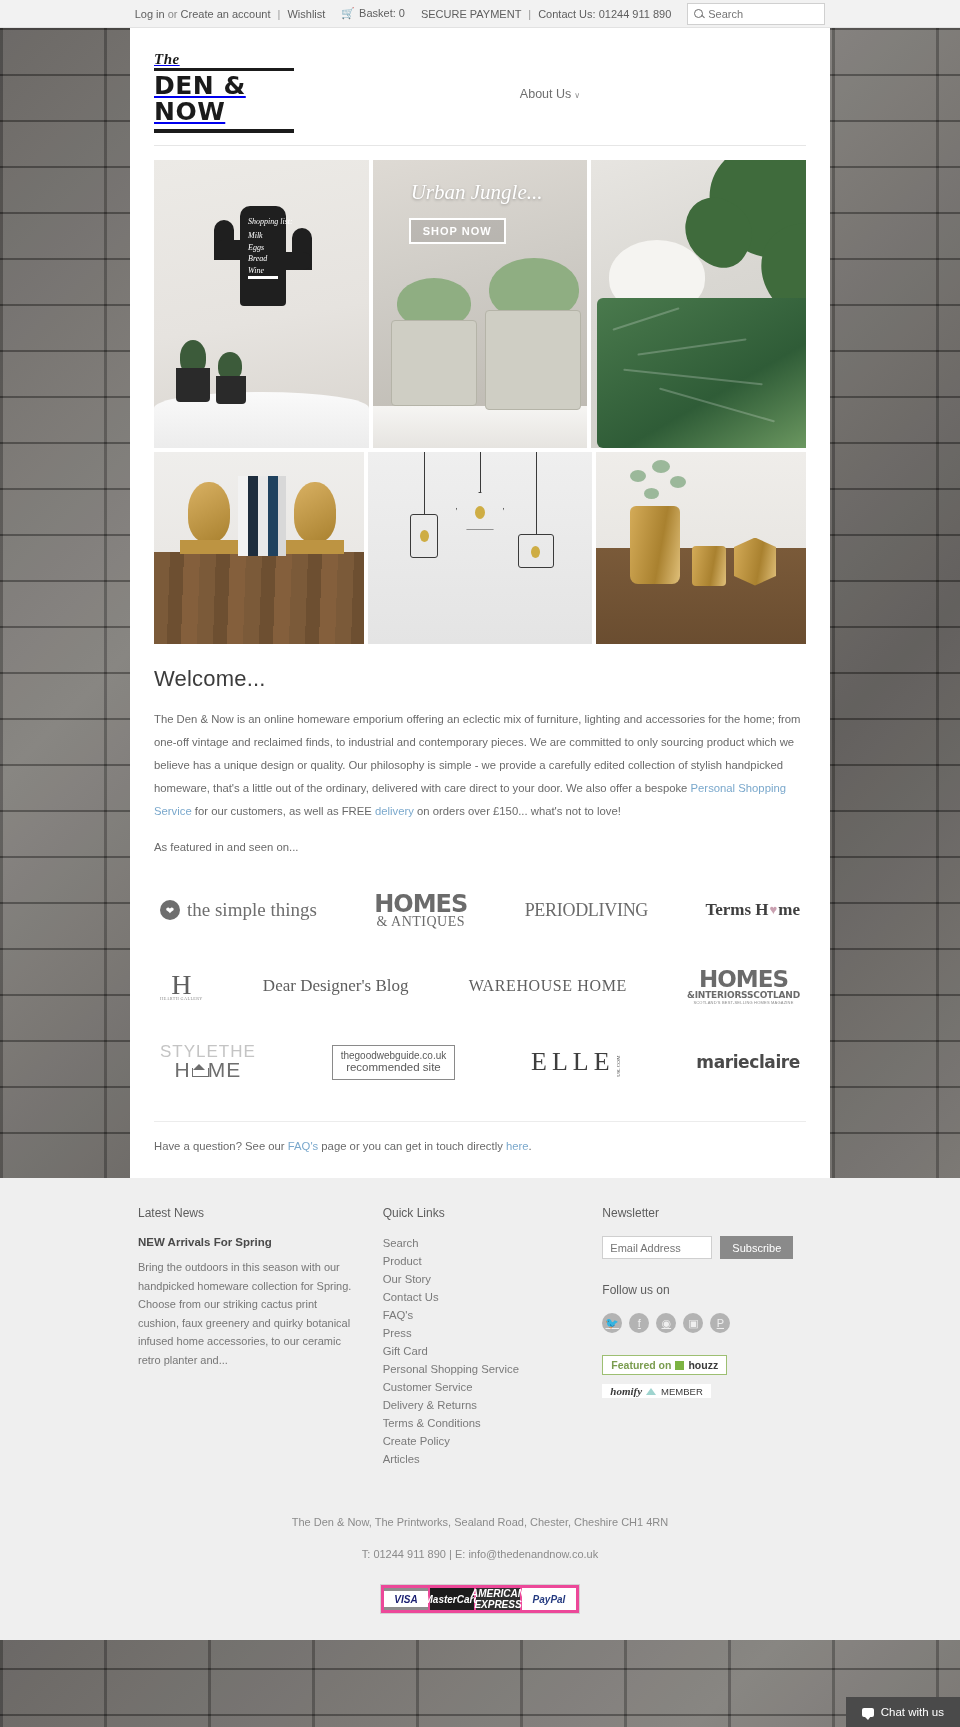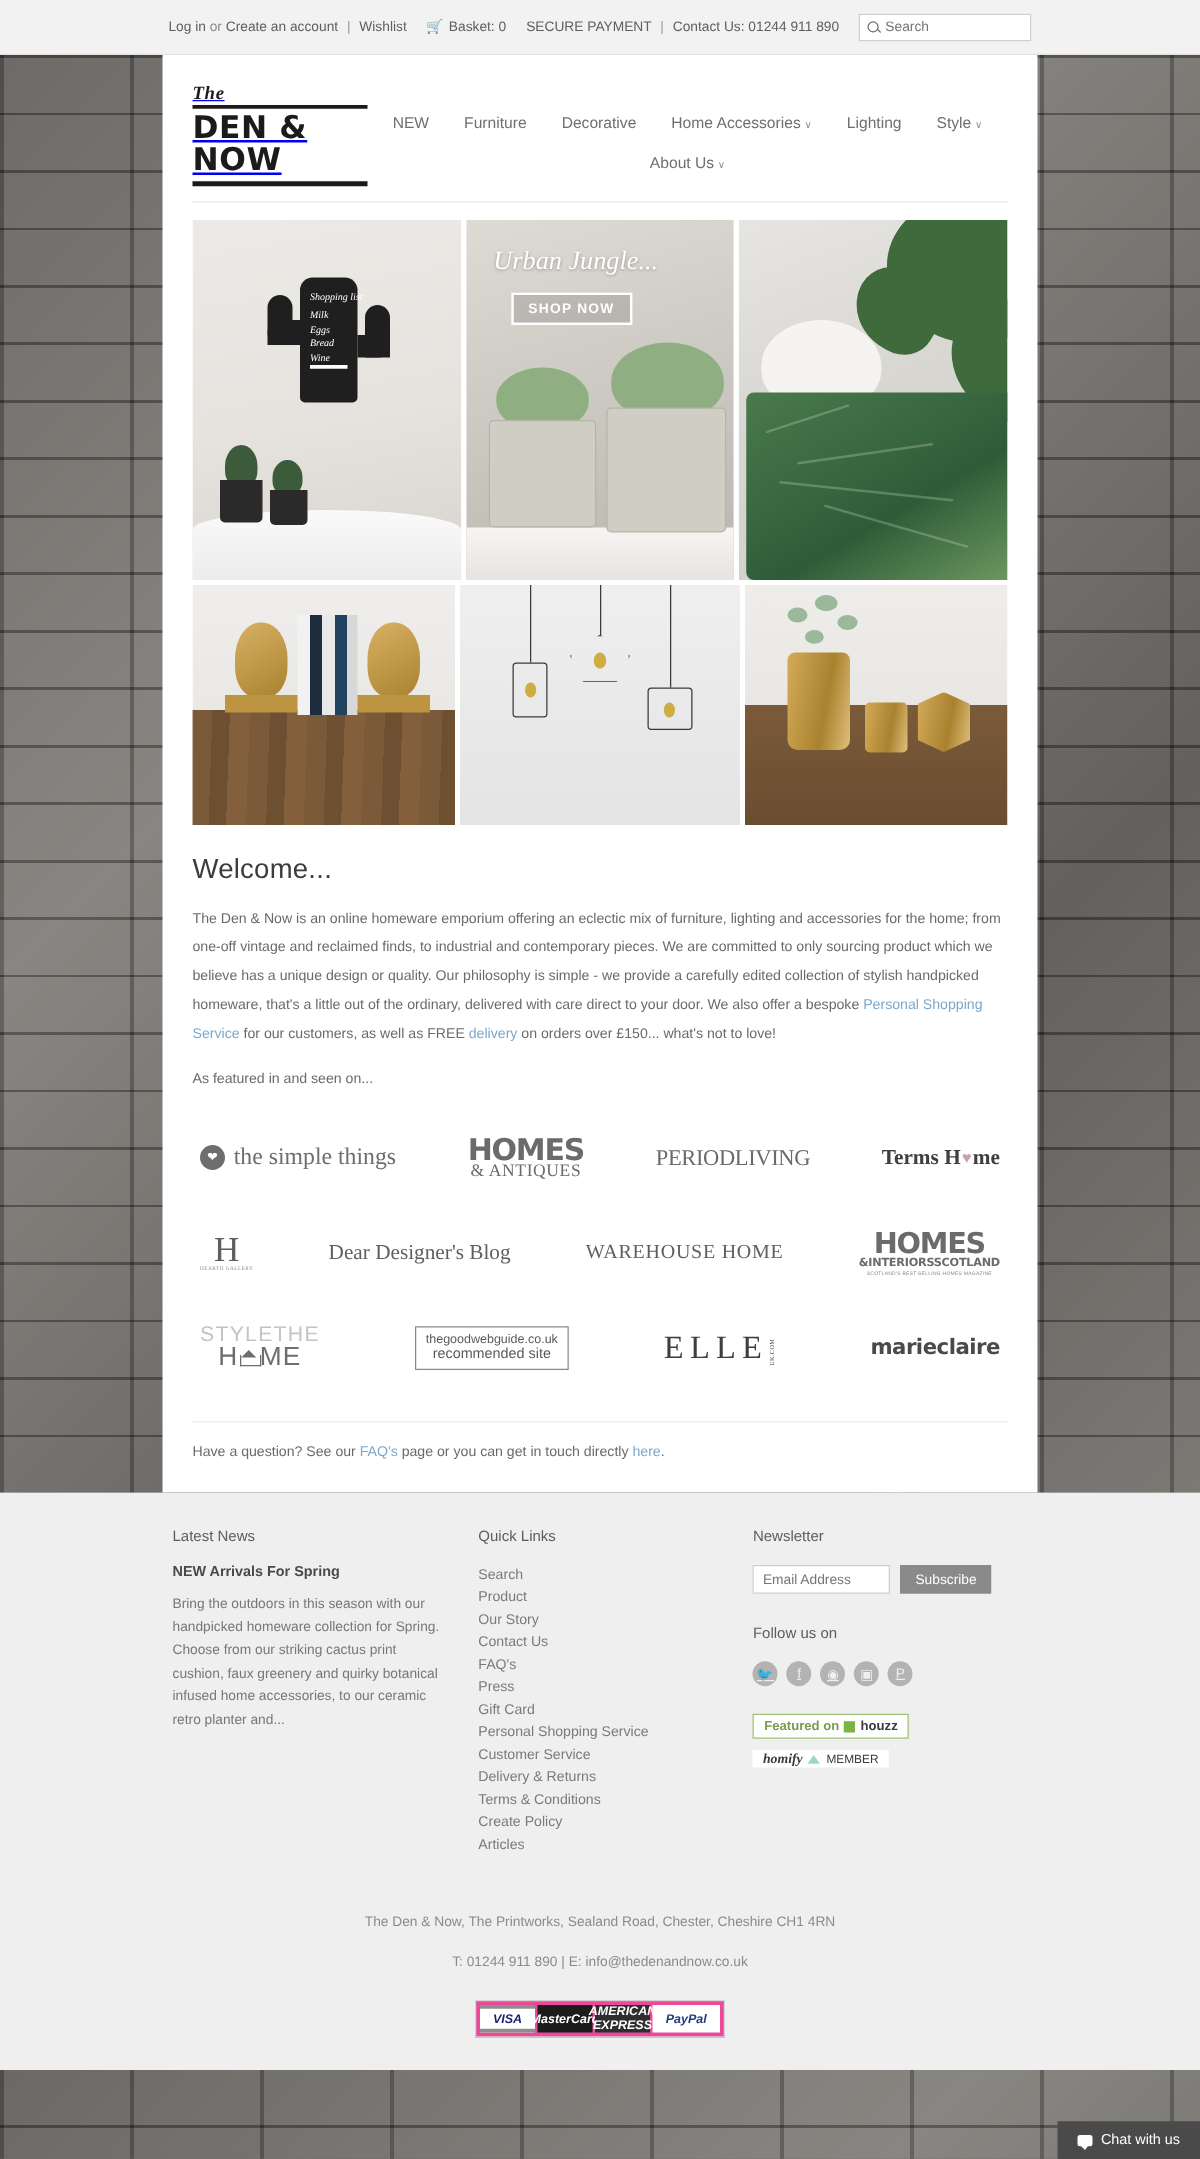--- a/index.html
+++ b/index.html
@@ -13,21 +13,21 @@
       linear-gradient(135deg, #5d5a57 0%, #7d7a76 30%, #54514e 60%, #85827d 100%);
     color: #444;
     font-size: 12px;
     position: relative;
   }
 
   
   .topbar {
     background: #f2f2f2;
     border-bottom: 1px solid #e2e2e2;
-    height: 44px;
+    height: 28px;
     display: flex;
     align-items: center;
     justify-content: center;
     font-size: 11px;
     color: #5e5e5e;
     position: relative;
     z-index: 5;
   }
   .topbar-inner { display: flex; align-items: center; gap: 0; }
   .topbar a { color: #5e5e5e; text-decoration: none; }
@@ -100,21 +100,21 @@
   .cactus-dash { position:absolute; left:94px; top:116px; width:30px; height:3px; background:#fff; }
   .pot { position:absolute; background:#2a2a2a; }
   .pot1 { left:22px; top:208px; width:34px; height:34px; border-radius:0 0 4px 4px;}
   .pot2 { left:62px; top:216px; width:30px; height:28px; border-radius:0 0 4px 4px;}
   .succ { position:absolute; border-radius:50% 50% 40% 40%; background:#3c5b3a; }
   .s1 { left:26px; top:180px; width:26px; height:34px; }
   .s2 { left:64px; top:192px; width:24px; height:28px; }
   .marble { position:absolute; left:0; bottom:0; width:100%; height:56px; background:linear-gradient(180deg,#fafafa,#ececec); border-top-left-radius:50% 16px; border-top-right-radius:50% 16px;}
 
   .art-jungle { width:100%; height:100%; background: linear-gradient(165deg,#dedad4 0%,#cfccc6 40%,#bab6ae 100%); position:relative; }
-  .jungle-title { position:absolute; top:20px; left:22px; color:#fff; font-family:"Liberation Serif",serif; font-style:italic; font-size:21px; text-shadow:0 1px 3px rgba(0,0,0,.3); }
+  .jungle-title { position:absolute; top:20px; left:38px; color:#fff; font-family:"Liberation Serif",serif; font-style:italic; font-size:21px; text-shadow:0 1px 3px rgba(0,0,0,.3); }
   .shopnow { position:absolute; top:58px; left:36px; border:2px solid #fff; color:#fff; font-size:11px; font-weight:bold; letter-spacing:1px; padding:5px 12px; background:rgba(0,0,0,.12); }
   .planter { position:absolute; background:#cfcec4; border:1px solid #b5b4a8; }
   .p1 { left:18px; top:160px; width:86px; height:86px; border-radius:4px; }
   .p2 { left:112px; top:150px; width:96px; height:100px; border-radius:4px; }
   .green { position:absolute; background:#8fae82; border-radius:50% 50% 45% 45%; }
   .g1 { left:24px; top:118px; width:74px; height:50px; }
   .g2 { left:116px; top:98px; width:90px; height:62px; }
   .marble2 { position:absolute; left:0; bottom:0; width:100%; height:42px; background:linear-gradient(180deg,#f6f5f3,#e6e4e0); }
 
   .art-leaf { width:100%; height:100%; background: linear-gradient(160deg,#e7e5e1 0%,#d9d7d2 45%,#cfcec8 100%); position:relative; overflow:hidden;}
@@ -269,28 +269,20 @@
 <div class="sheet">
 
   <div class="header">
     <a href="#" class="logo">
       <div class="logo-the">The</div>
       <div class="logo-rule"></div>
       <div class="logo-main">DEN &amp; NOW</div>
       <div class="logo-rule2"></div>
     </a>
     <div class="navblock">
-      <div class="nav">
-        <a href="#" class="nav-item"><span>NEW</span></a>
-        <a href="#" class="nav-item"><span>Furniture</span></a>
-        <a href="#" class="nav-item"><span>Decorative</span></a>
-        <a href="#" class="nav-item"><span>Home Accessories</span><span class="caret">∨</span></a>
-        <a href="#" class="nav-item"><span>Lighting</span></a>
-        <a href="#" class="nav-item"><span>Style</span><span class="caret">∨</span></a>
-      </div>
       <div class="nav-row2">
         <a href="#" class="nav-item"><span>About Us</span><span class="caret">∨</span></a>
       </div>
     </div>
   </div>
   <div class="hr"></div>
 
   <div class="grid">
     <a href="#" class="tile a">
       <div class="art-cactus">

